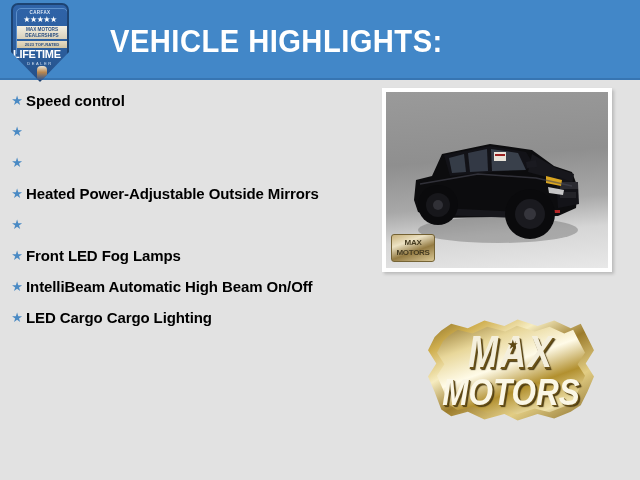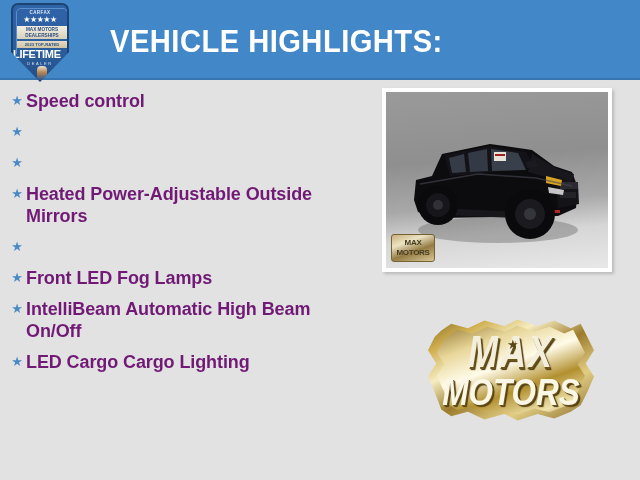--- a/index.html
+++ b/index.html
@@ -138,23 +138,23 @@
   }
   .feature-star {
     width: 18px;
     flex: 0 0 18px;
     font-size: 13px;
     line-height: 22px;
     color: #4a8ac4;
     text-align: center;
   }
   .feature-text {
-    font-size: 18px;
-    font-weight: bold;
-    color: #701a75;
+    font-size: 15px;
+    font-weight: bold;
+    color: #000000;
     line-height: 22px;
     letter-spacing: -0.1px;
   }
 
   
   #truck-photo-frame {
     position: absolute;
     left: 382px;
     top: 88px;
     width: 230px;

